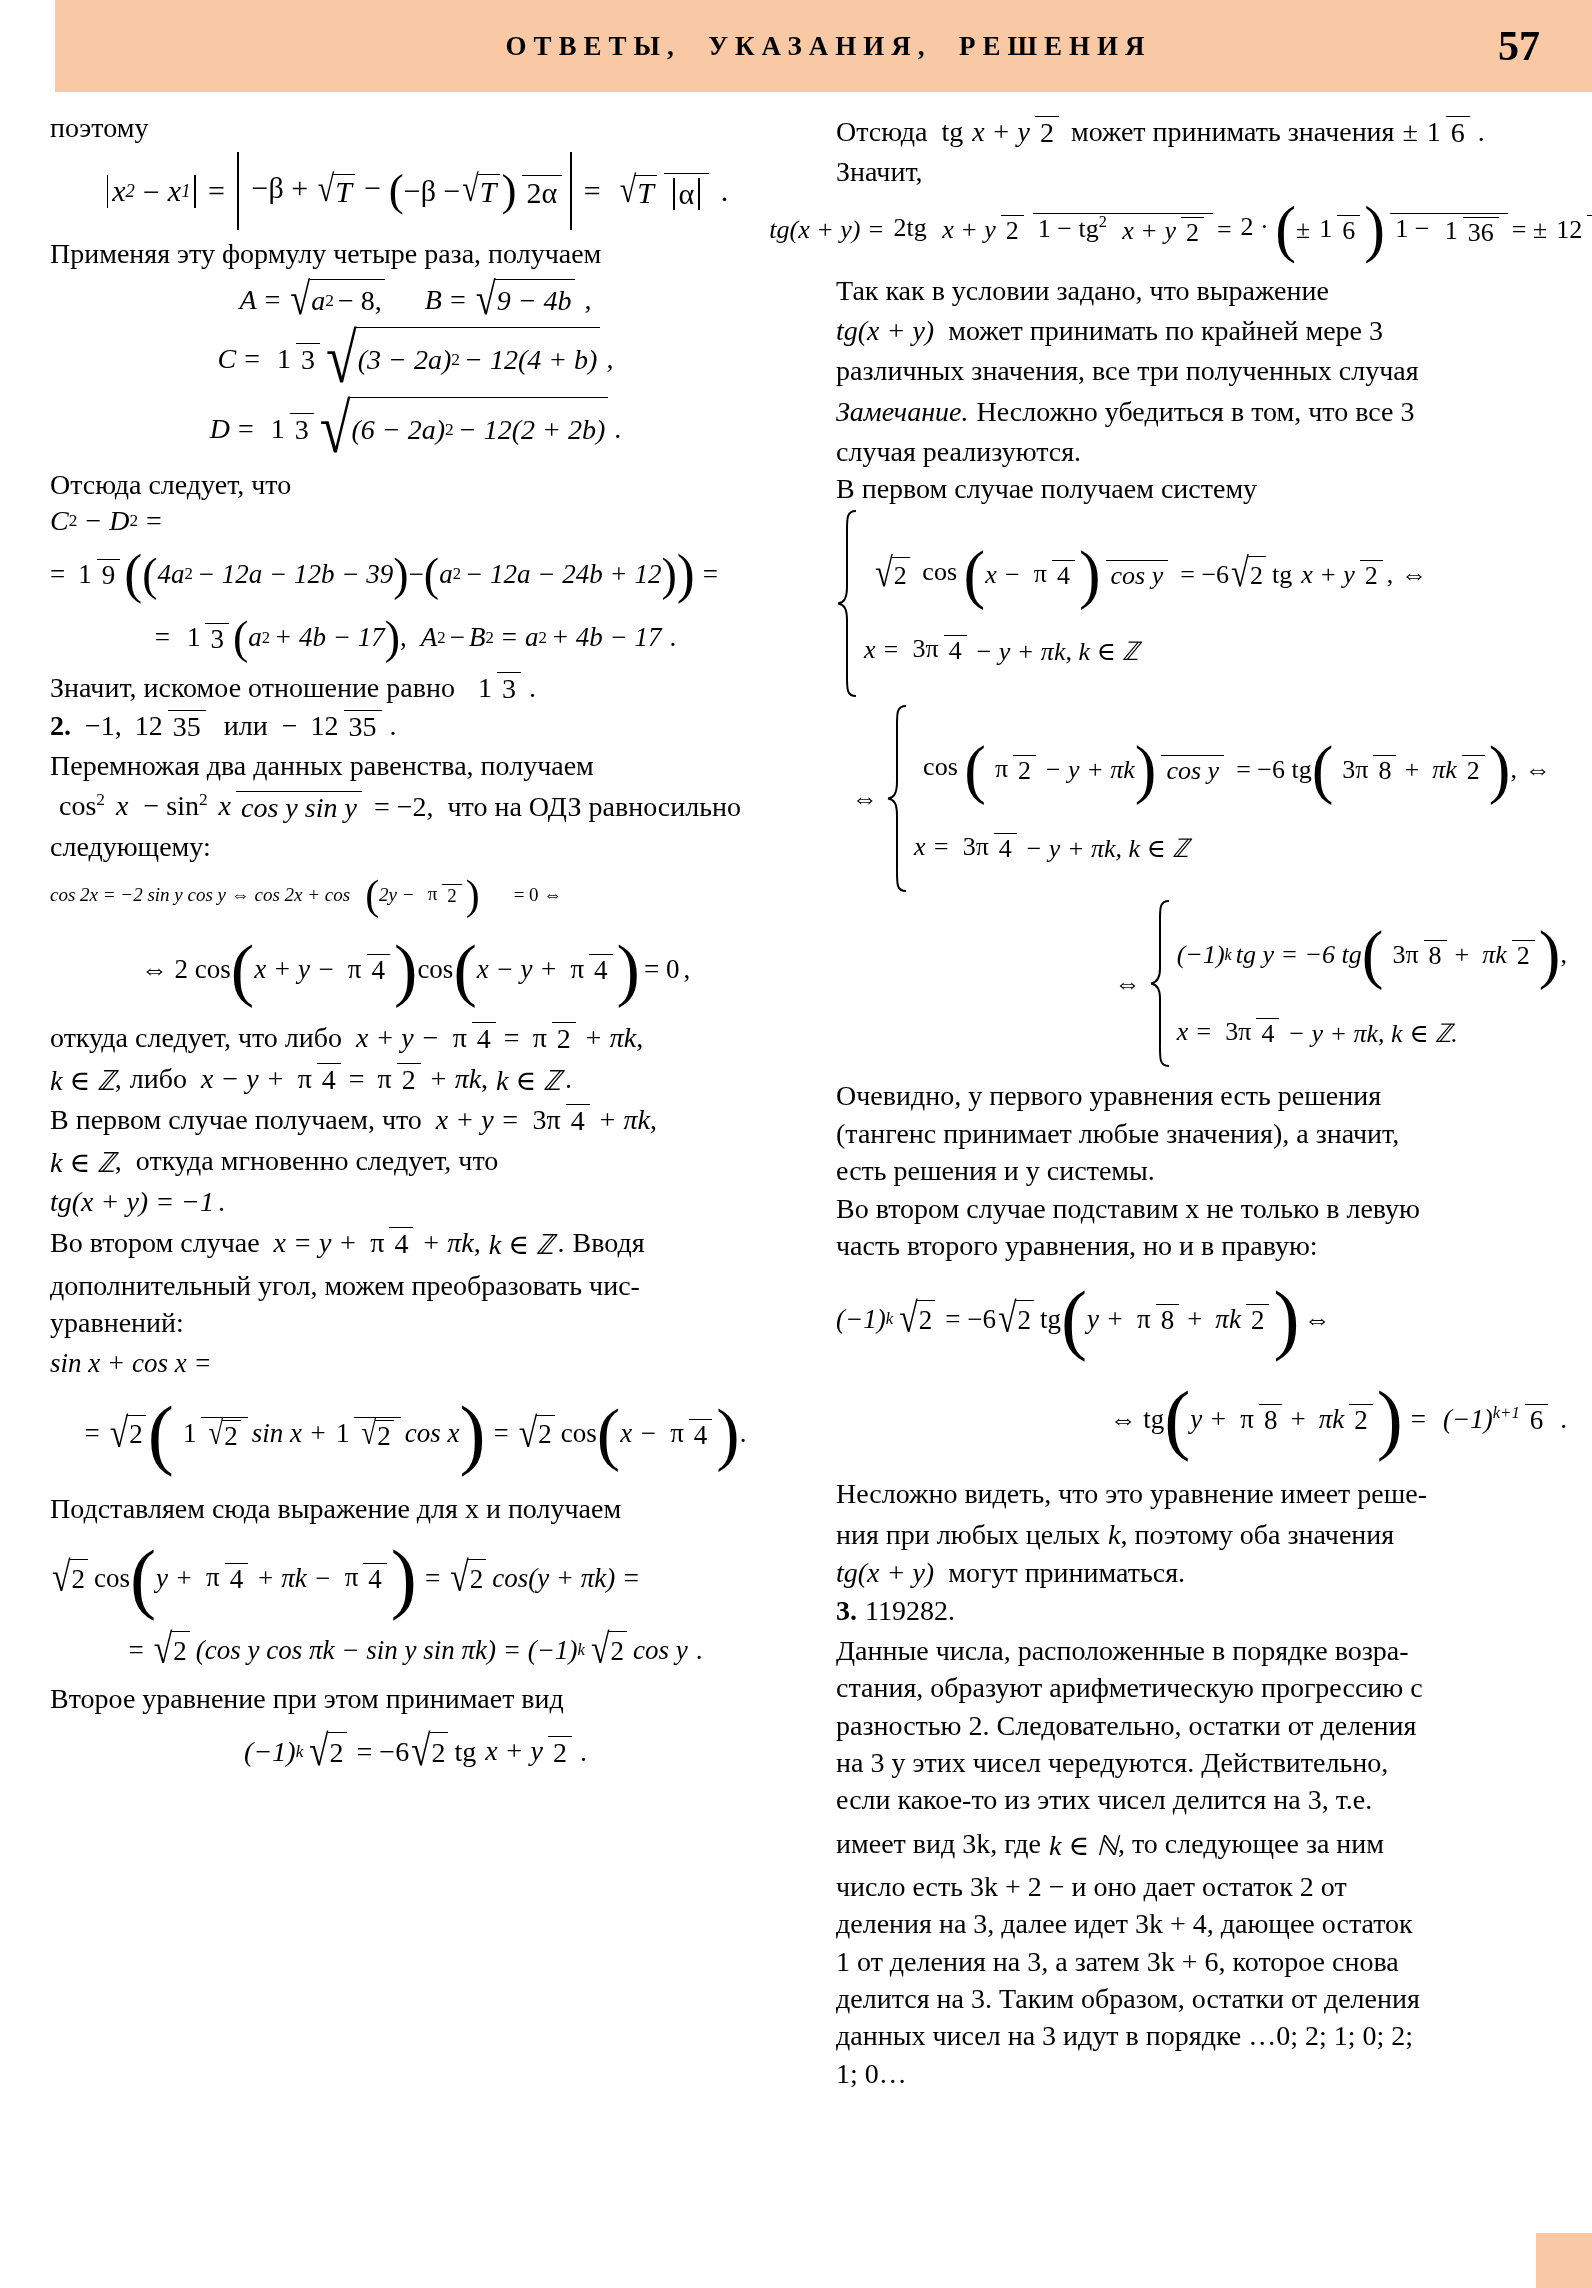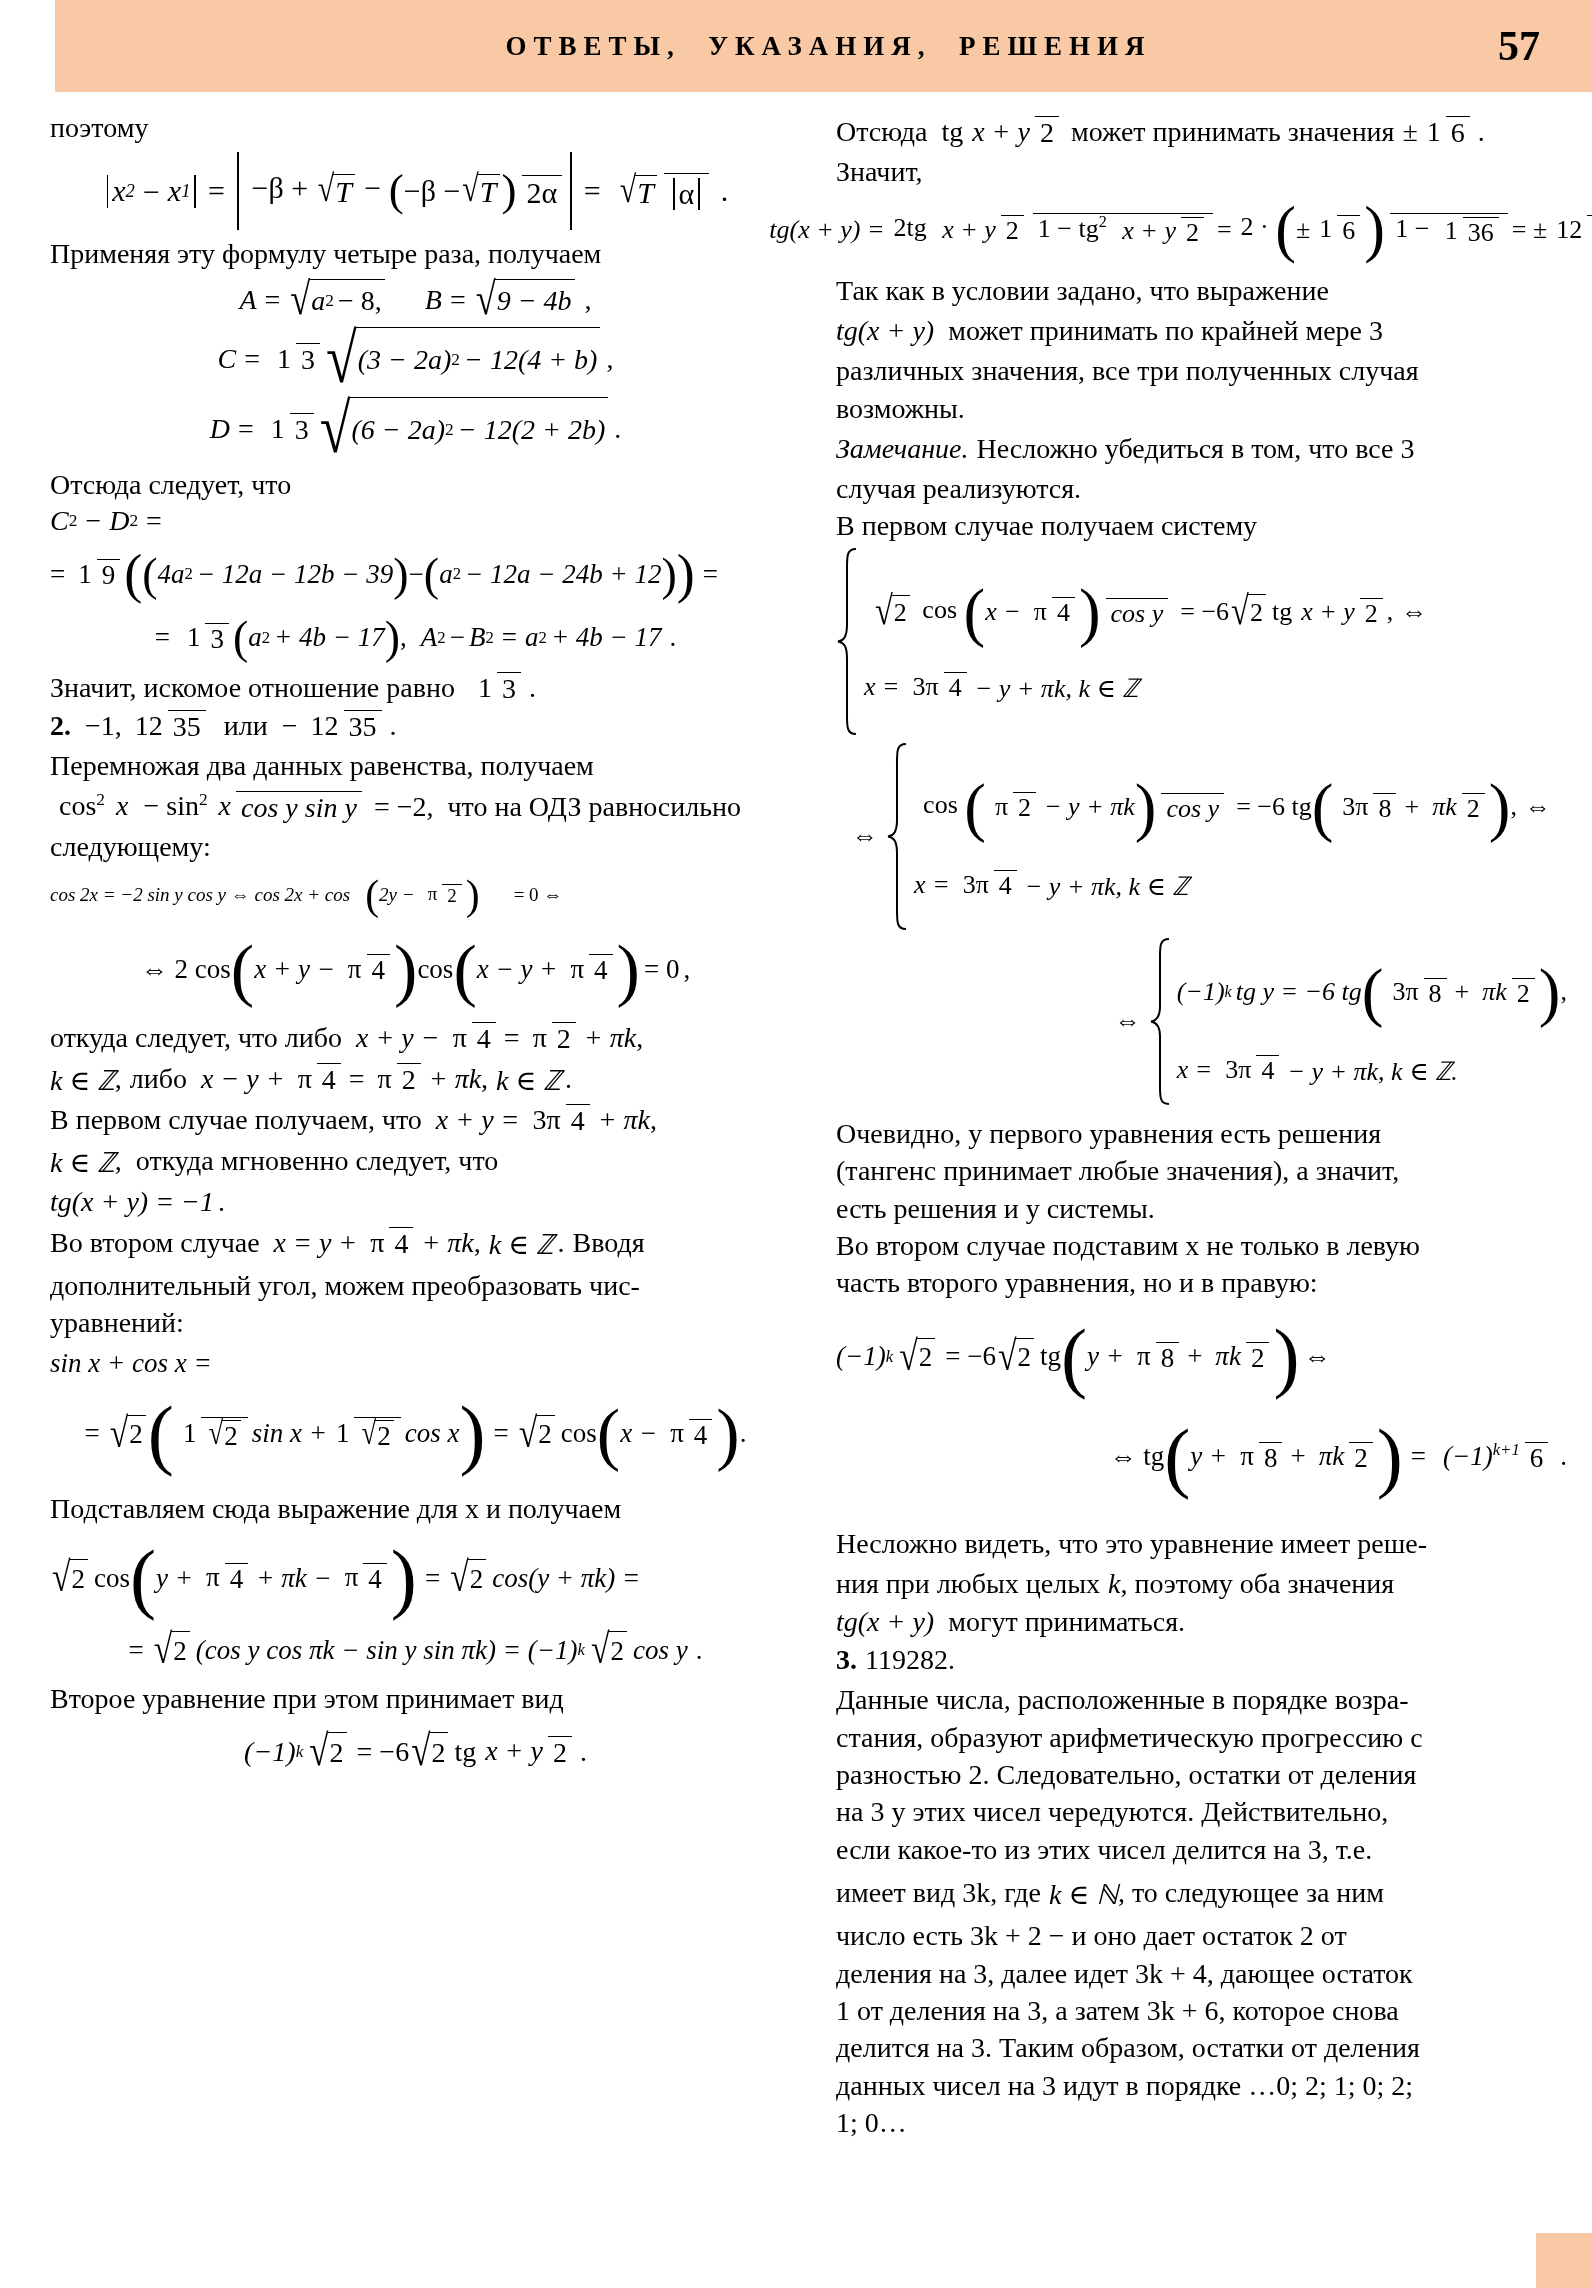--- a/index.html
+++ b/index.html
@@ -839,21 +839,20 @@
 
     <div class="p just-all" style="margin-top:10px;">Так  как  в  условии  задано,  что  выражение</div>
 
     <div class="eq l">
       <span class="mi">tg(x + y)</span>
         <span class="sp14"></span>
       <span>может принимать по крайней мере 3</span>
     </div>
 
     <div class="p nj">различных значения, все три полученных случая</div>
-    <div class="p nj">возможны.</div>
 
     <div class="eq l">
       <span class="it">Замечание.</span>
         <span class="sp8"></span>
       <span>Несложно убедиться в том, что все 3</span>
     </div>
 
     <div class="p nj">случая  реализуются.</div>
     <div class="p nj">В первом случае получаем систему</div>
 
@@ -1090,21 +1089,21 @@
         <span>=</span>
         <span class="sp8"></span>
       <span class="frac">
         <span class="nu"><span class="mi">(−1)</span><sup class="e mi">k+1</sup></span>
         <span class="de">6</span>
       </span>
       <span class="sp8"></span>
         <span>.</span>
     </div>
 
-    <div class="p nj" style="margin-top:24px;">Несложно видеть, что это уравнение имеет реше-</div>
+    <div class="p nj" style="margin-top:12px;">Несложно видеть, что это уравнение имеет реше-</div>
 
     <div class="eq l">
       <span>ния при любых целых</span>
         <span class="sp8"></span>
       <span class="mi">k</span>
       <span>, поэтому оба значения</span>
     </div>
 
     <div class="eq l">
       <span class="mi">tg(x + y)</span>

